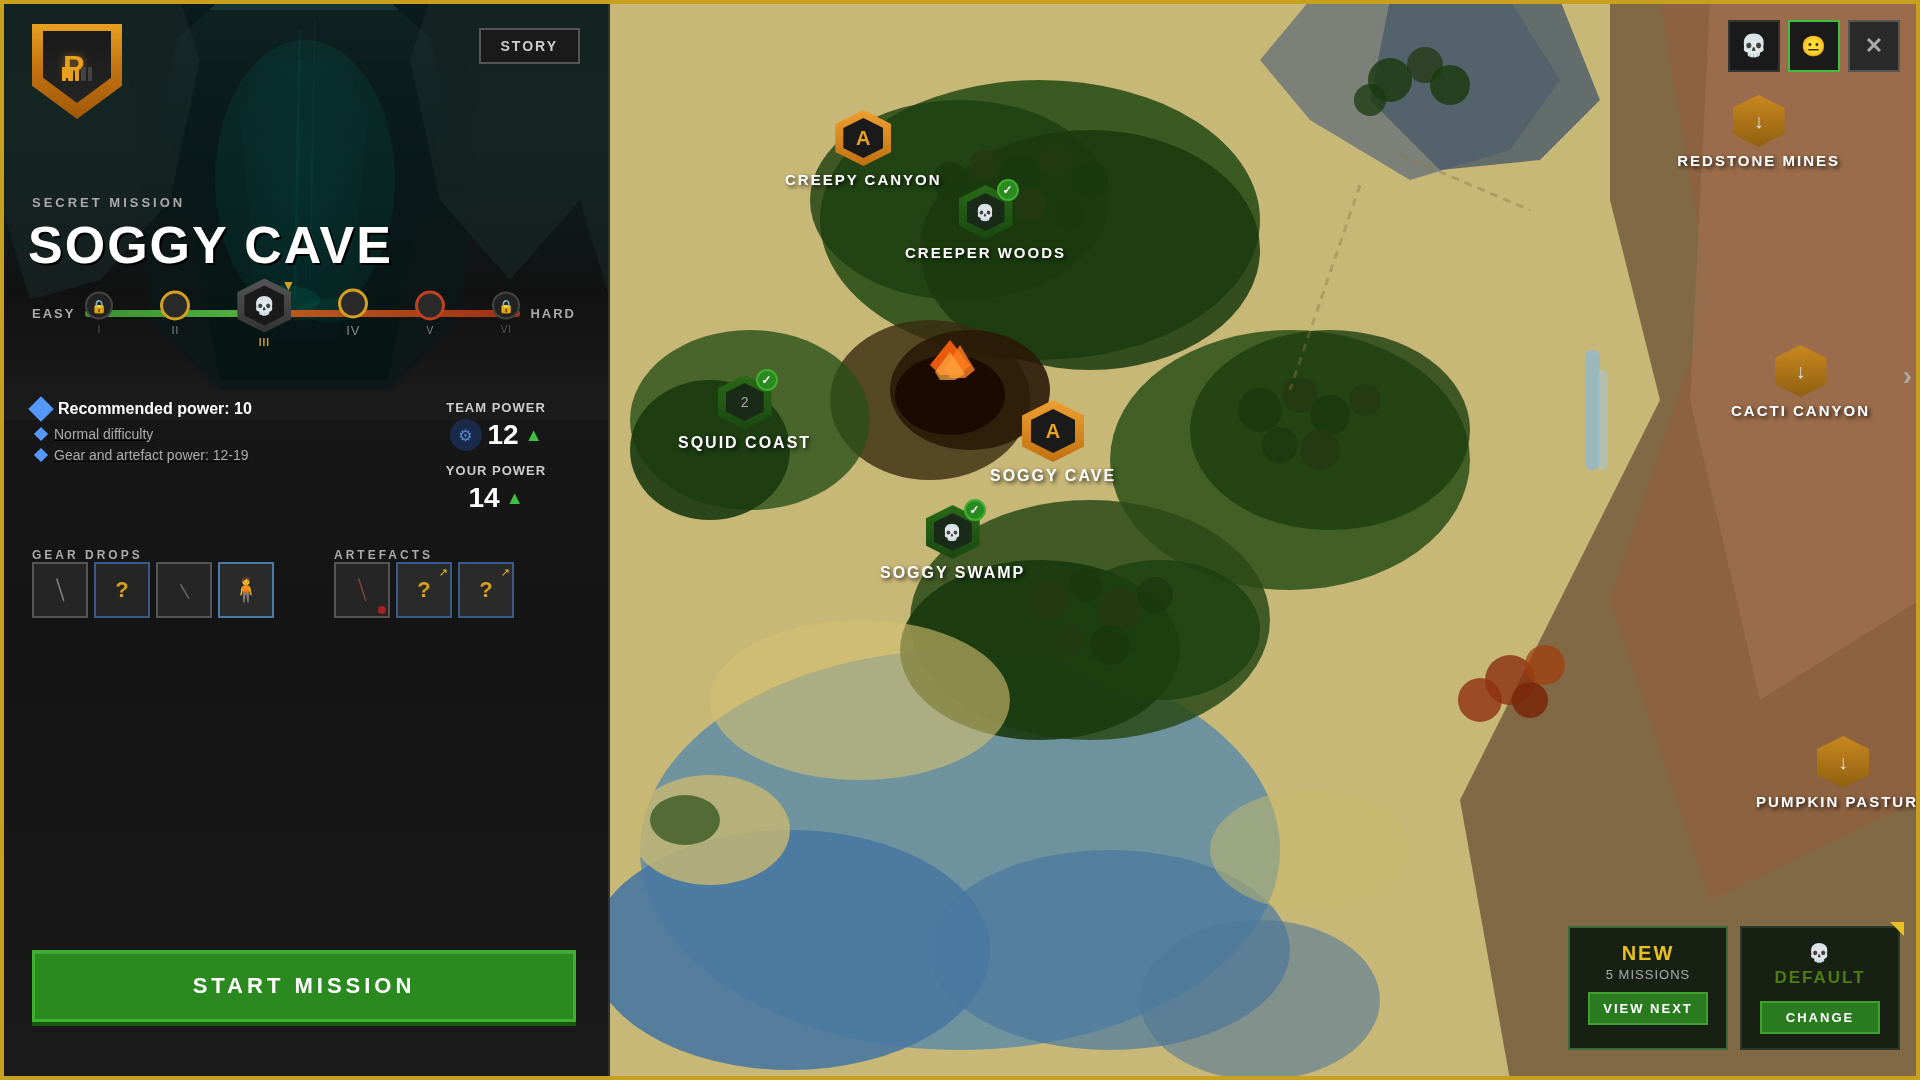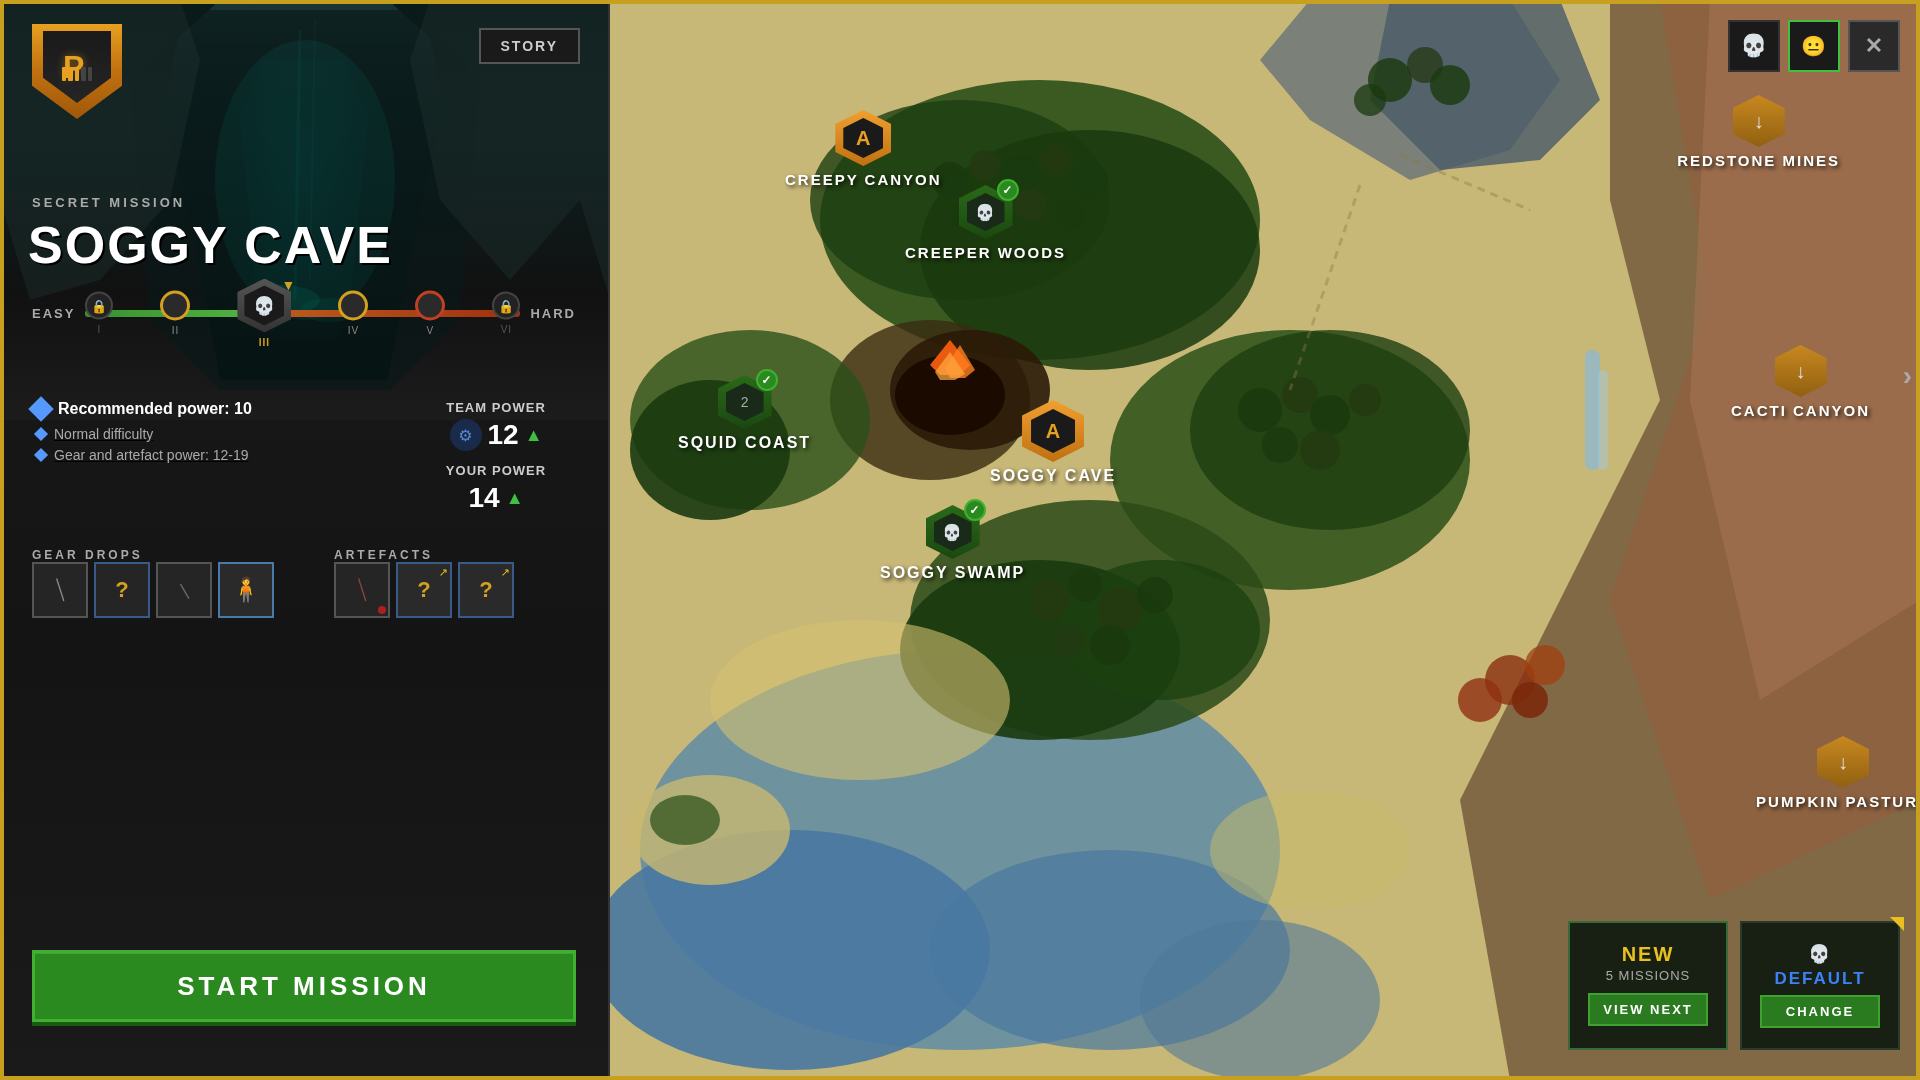--- a/index.html
+++ b/index.html
@@ -319,21 +319,21 @@
     }
 
     
     #start-btn {
       position: absolute;
       bottom: 58px; left: 32px; right: 32px;
       height: 72px;
       background: #2a8a20;
       border: 3px solid #40b030;
       color: #fff;
-      font-size: 26px;
+      font-size: 22px;
       font-weight: 900;
       letter-spacing: 4px;
       cursor: pointer;
       display: flex; align-items: center; justify-content: center;
       text-transform: uppercase;
       z-index: 20;
       box-shadow: 0 4px 0 #1a5a10, inset 0 1px 0 rgba(255,255,255,0.15);
       transition: background 0.1s;
     }
 
@@ -389,21 +389,21 @@
       position: absolute;
       bottom: 30px; right: 20px;
       display: flex;
       gap: 12px;
       z-index: 30;
     }
 
     .notif-box {
       background: rgba(18,28,18,0.95);
       border: 2px solid #3a5a3a;
-      padding: 20px 18px;
+      padding: 14px 18px;
       min-width: 160px;
       text-align: center;
     }
 
     .notif-box.new-box {
       border-color: #3a6a3a;
     }
 
     .notif-box.default-box {
       border-color: #2a3a2a;
@@ -412,25 +412,25 @@
 
     .notif-title-new {
       color: #e8c020;
       font-size: 20px;
       font-weight: 900;
       letter-spacing: 2px;
       margin-bottom: 2px;
     }
 
     .notif-title-default {
-      color: #3b82f6;
+      color: #4d7c0f;
       font-size: 17px;
       font-weight: 900;
       letter-spacing: 2px;
-      margin-bottom: 6px;
+      margin-bottom: 13px;
     }
 
     .notif-subtitle {
       color: #aaa;
       font-size: 13px;
       letter-spacing: 1px;
       margin-bottom: 10px;
     }
 
     .notif-action-btn {
@@ -546,21 +546,21 @@
                 <span style="font-size:18px;">💀</span>
               </div>
             </div>
             <span style="position:absolute;top:-2px;right:-4px;color:#d4a020;font-size:14px;font-weight:900;">▼</span>
             <span style="font-size:10px;color:#d4a020;margin-top:4px;letter-spacing:1px;font-weight:900;">III</span>
           </div>
 
           <div style="display:flex;flex-direction:column;align-items:center;">
             <div style="width:30px;height:30px;border-radius:50%;background:#2a2a2a;border:3px solid #d4a020;display:flex;align-items:center;justify-content:center;">
             </div>
-            <span style="font-size:10px;color:#888;margin-top:4px;letter-spacing:1px;">IV</span>
+            <span style="font-size:13px;color:#888;margin-top:4px;letter-spacing:1px;">IV</span>
           </div>
 
           <div style="display:flex;flex-direction:column;align-items:center;">
             <div style="width:30px;height:30px;border-radius:50%;background:#2a2a2a;border:3px solid #c04020;display:flex;align-items:center;justify-content:center;">
             </div>
             <span style="font-size:10px;color:#888;margin-top:4px;letter-spacing:1px;">V</span>
           </div>
 
           <div style="display:flex;flex-direction:column;align-items:center;">
             <div style="width:28px;height:28px;border-radius:50%;background:#222;border:2px solid #444;display:flex;align-items:center;justify-content:center;">

